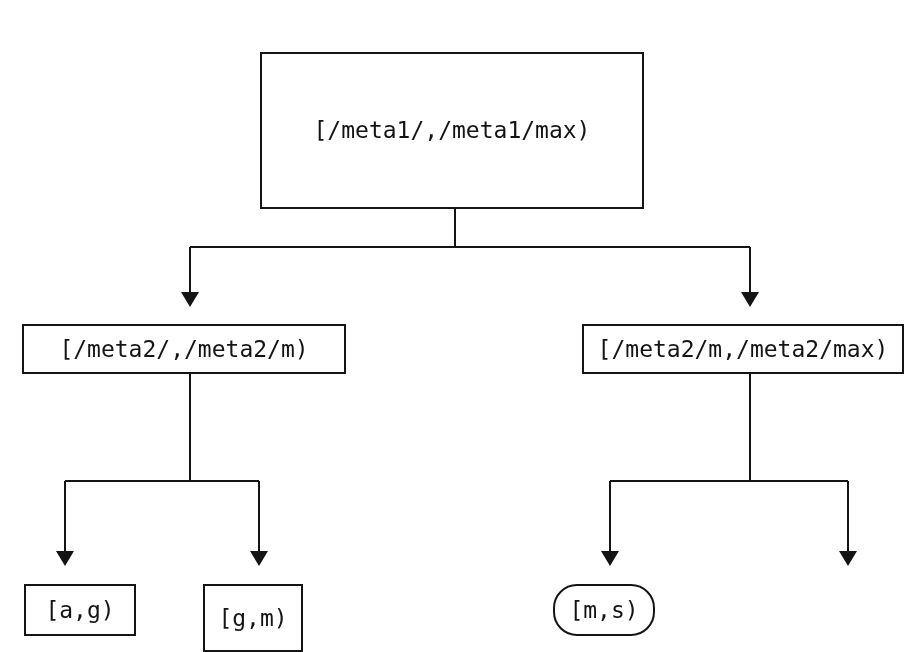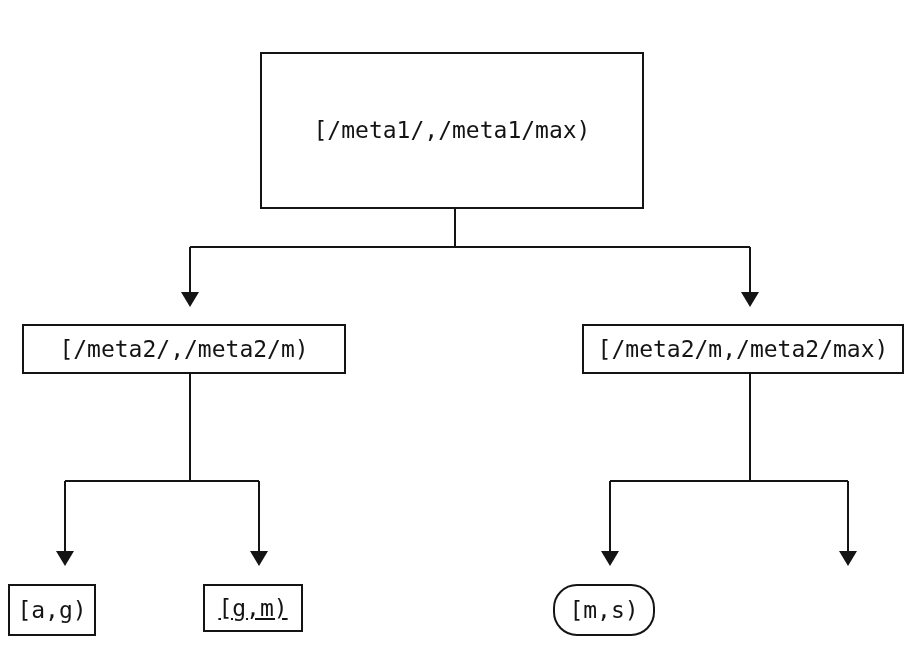--- a/index.html
+++ b/index.html
@@ -40,22 +40,22 @@
     align-items: center;
     justify-content: center;
     color: #141414;
     font-size: 23px;
     line-height: 1;
     white-space: nowrap;
   }
   .node-root      { left: 260px; top: 12px;  width: 384px; height: 157px; margin-top: 40px; }
   .node-left      { left: 22px;  top: 324px; width: 324px; height: 50px; align-items: center; }
   .node-right     { left: 582px; top: 324px; width: 322px; height: 50px; }
-  .node-leaf-ag   { left: 8px;   top: 584px; width: 88px; height: 52px; }
-  .node-leaf-gm   { left: 203px; top: 584px; width: 100px; height: 48px; text-decoration: underline; }
+  .node-leaf-ag   { left: 24px;   top: 584px; width: 112px; height: 52px; }
+  .node-leaf-gm   { left: 203px; top: 584px; width: 100px; height: 68px; }
   .node-leaf-ms   { left: 553px; top: 584px; width: 102px; height: 52px; border-radius: 24px; }
   .node-leaf-smax { left: 775px; top: 584px; width: 130px; height: 52px; }
 </style>
 </head>
 <body>
 
 <div class="canvas">
 
   <svg class="edges" width="912" height="652" viewBox="0 0 912 652" aria-hidden="true">
 

